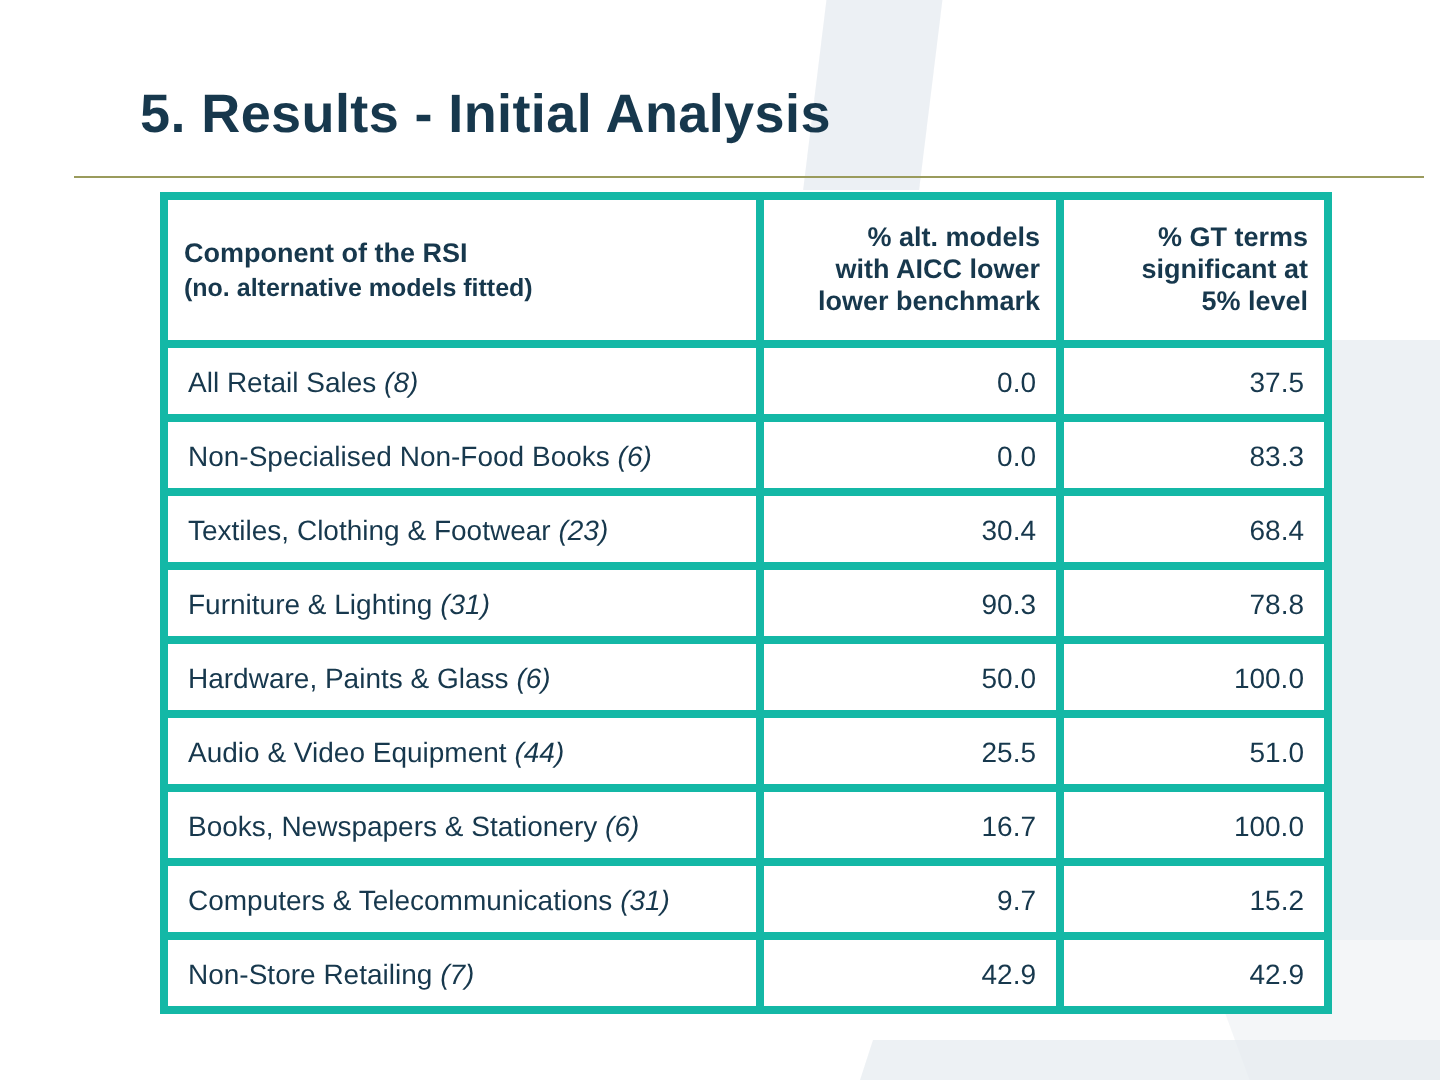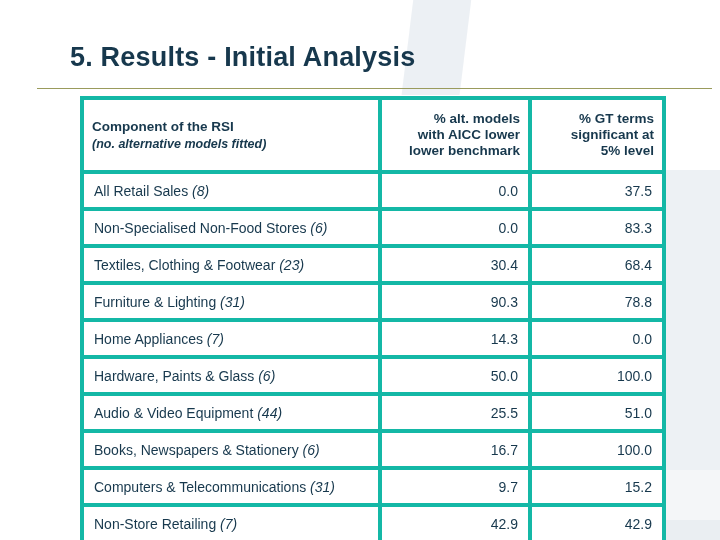--- a/index.html
+++ b/index.html
@@ -100,21 +100,20 @@
     line-height: 16px;
     padding: 4px 8px;
   }
   th.h-name {
     text-align: left;
     font-size: 14px;
     padding-left: 10px;
   }
   th.h-name .sub {
     display: block;
-    font-style: italic;
     font-weight: bold;
     font-size: 12.5px;
     margin-top: 1px;
   }
   th.h-num { text-align: right; padding-right: 10px; }
 
   #results-table tbody td {
     height: 29px;
     font-size: 14px;
     padding: 2px 10px;
@@ -162,40 +161,35 @@
         </th>
       </tr>
     </thead>
     <tbody id="table-body">
         <tr>
           <td class="t-name"><span>All Retail Sales</span> <span class="paren">(8)</span></td>
           <td class="t-num">0.0</td>
           <td class="t-num">37.5</td>
         </tr>
         <tr>
-          <td class="t-name"><span>Non-Specialised Non-Food Stores</span> <span class="paren">(6)</span></td>
+          <td class="t-name"><span>Non-Specialised Non-Food Books</span> <span class="paren">(6)</span></td>
           <td class="t-num">0.0</td>
           <td class="t-num">83.3</td>
         </tr>
         <tr>
           <td class="t-name"><span>Textiles, Clothing &amp; Footwear</span> <span class="paren">(23)</span></td>
           <td class="t-num">30.4</td>
           <td class="t-num">68.4</td>
         </tr>
         <tr>
           <td class="t-name"><span>Furniture &amp; Lighting</span> <span class="paren">(31)</span></td>
           <td class="t-num">90.3</td>
           <td class="t-num">78.8</td>
         </tr>
         <tr>
-          <td class="t-name"><span>Home Appliances</span> <span class="paren">(7)</span></td>
-          <td class="t-num">14.3</td>
-          <td class="t-num">0.0</td>
-        </tr>
-        <tr>
           <td class="t-name"><span>Hardware, Paints &amp; Glass</span> <span class="paren">(6)</span></td>
           <td class="t-num">50.0</td>
           <td class="t-num">100.0</td>
         </tr>
         <tr>
           <td class="t-name"><span>Audio &amp; Video Equipment</span> <span class="paren">(44)</span></td>
           <td class="t-num">25.5</td>
           <td class="t-num">51.0</td>
         </tr>
         <tr>

